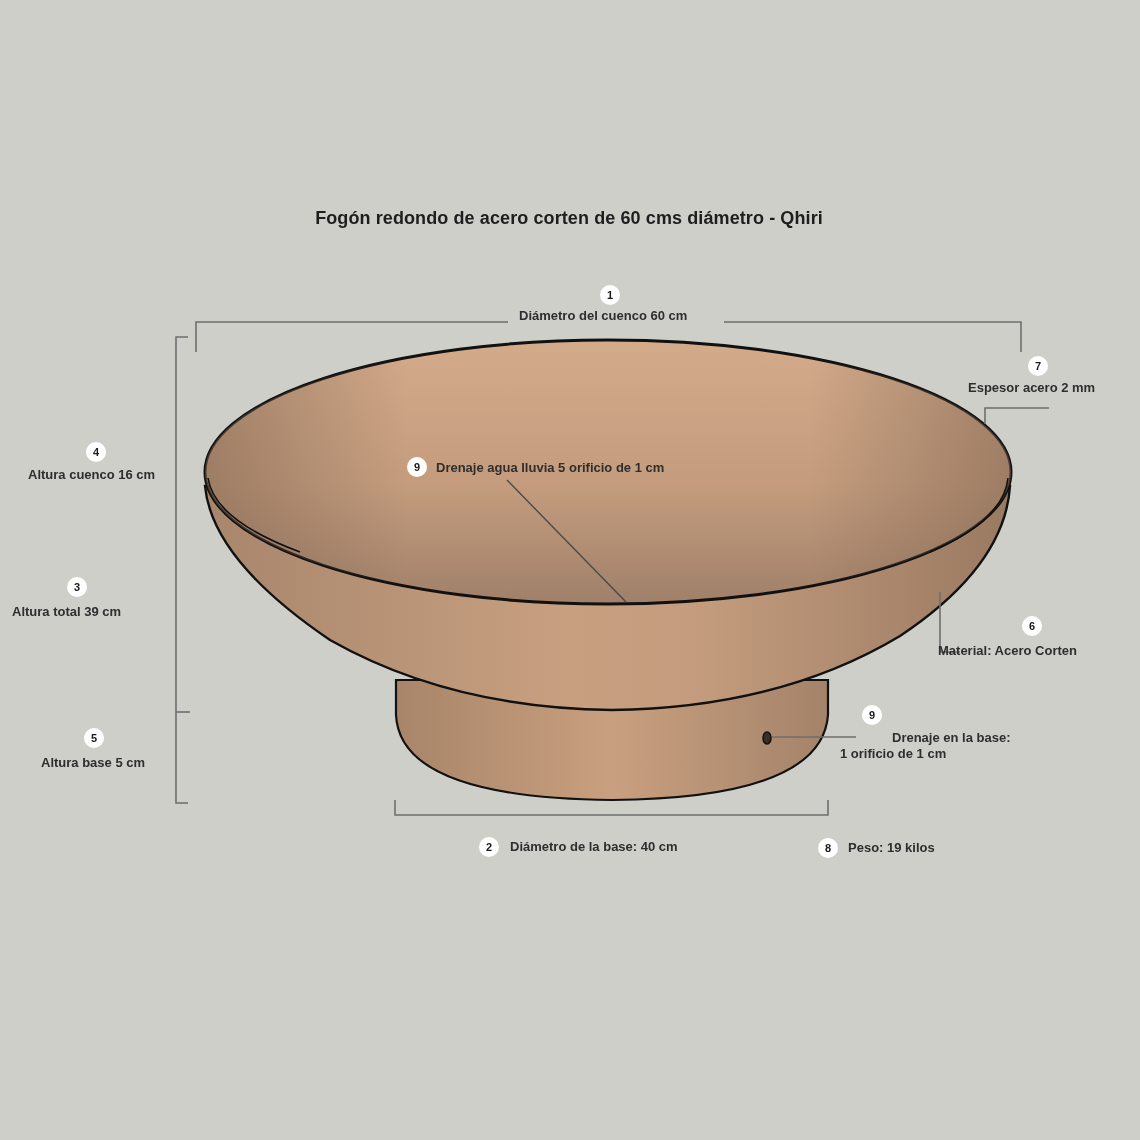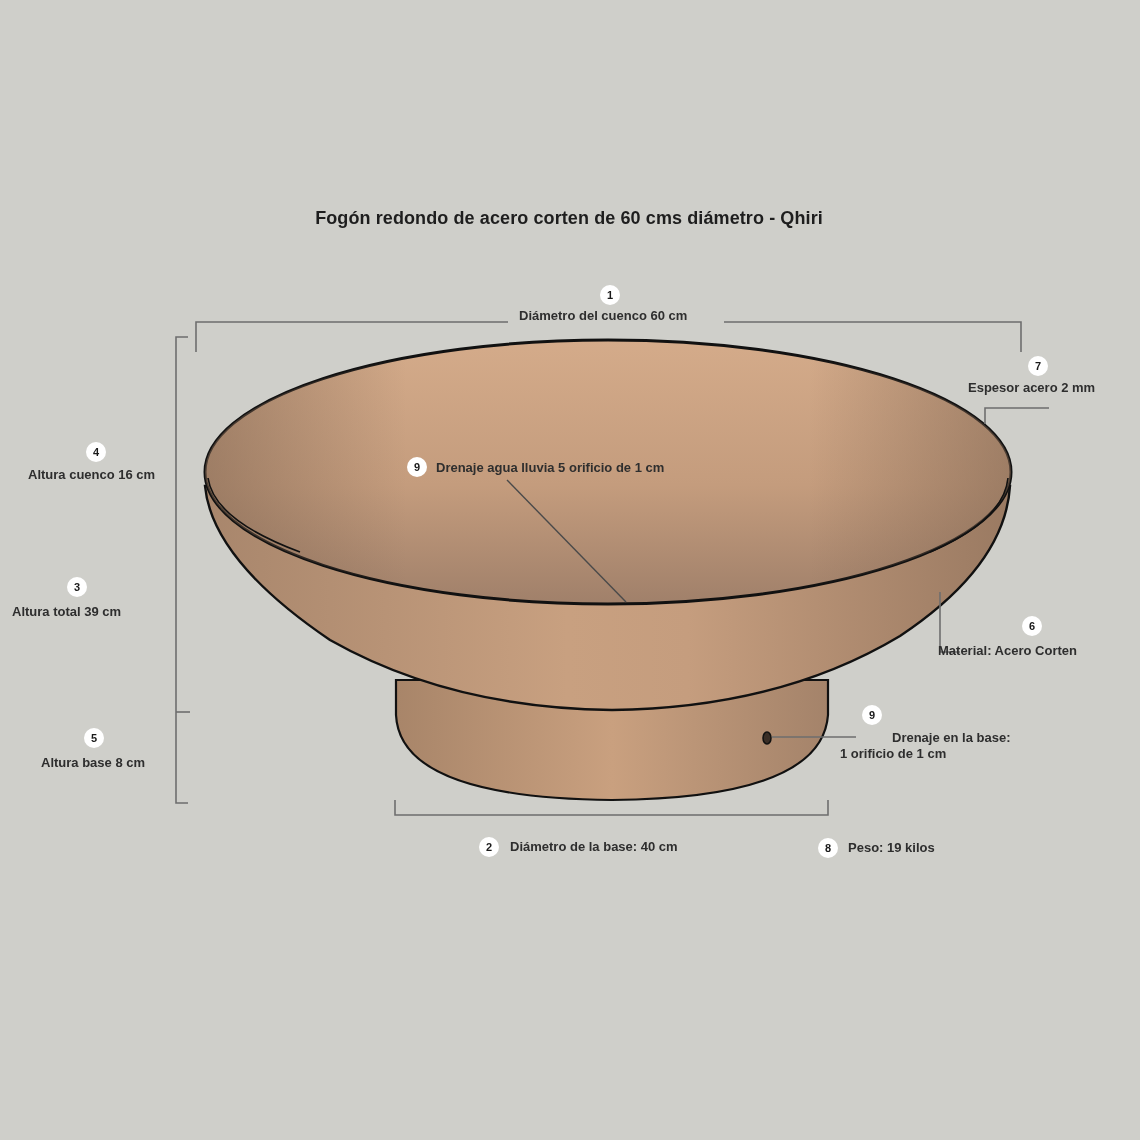--- a/index.html
+++ b/index.html
@@ -105,19 +105,19 @@
 <div class="lbl" style="left:12px;top:603px;">Altura total 39 cm</div>
 
 <div class="badge" style="left:1022px;top:616px;">6</div>
 <div class="lbl" style="left:938px;top:642px;">Material: Acero Corten</div>
 
 <div class="badge" style="left:862px;top:705px;">9</div>
 <div class="lbl" style="left:880px;top:729px;margin-left:12px;">Drenaje en la base:</div>
 <div class="lbl" style="left:840px;top:745px;">1 orificio de 1 cm</div>
 
 <div class="badge" style="left:84px;top:728px;">5</div>
-<div class="lbl" style="left:41px;top:754px;">Altura base 8 cm</div>
+<div class="lbl" style="left:41px;top:754px;">Altura base 5 cm</div>
 
 <div class="badge" style="left:479px;top:837px;">2</div>
 <div class="lbl" style="left:510px;top:838px;">Diámetro de la base: 40 cm</div>
 
 <div class="badge" style="left:818px;top:838px;">8</div>
 <div class="lbl" style="left:848px;top:839px;">Peso: 19 kilos</div>
 
 </body></html>

